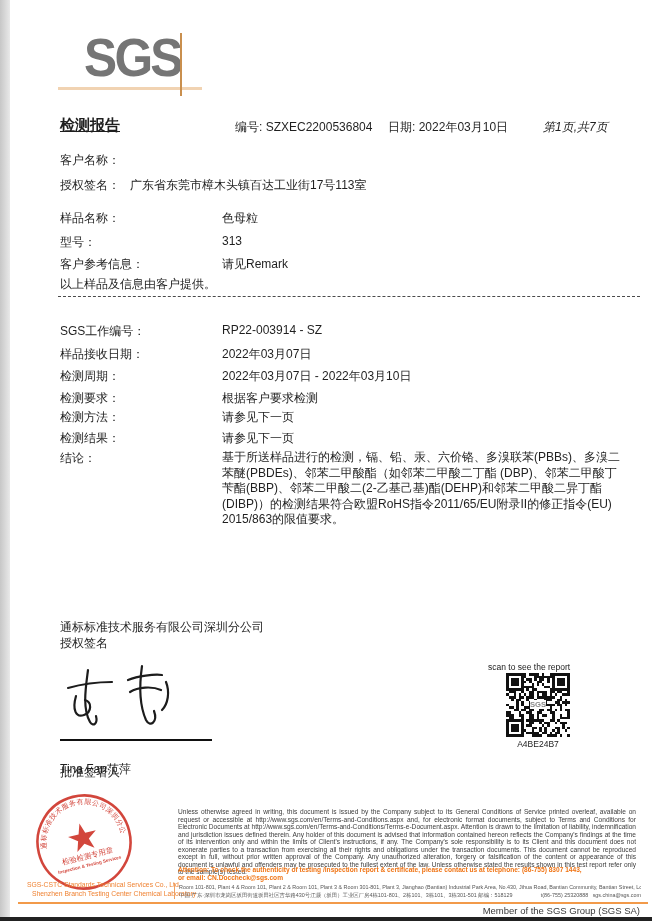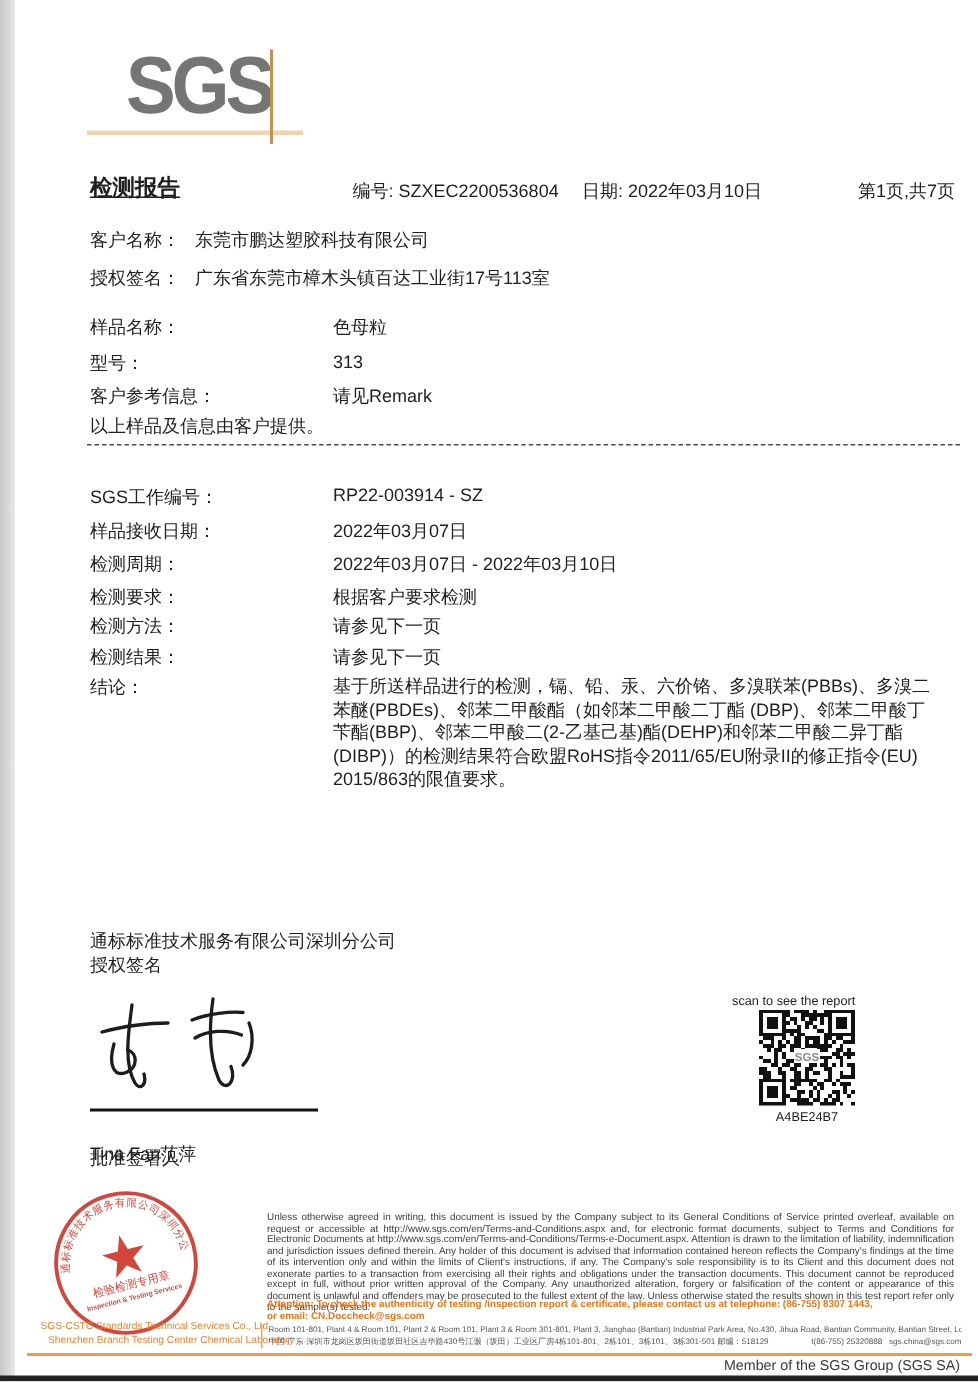--- a/index.html
+++ b/index.html
@@ -13,21 +13,21 @@
 
   
   .logo-word{position:absolute;left:84px;top:30px;font-size:54px;font-weight:bold;
     color:#757575;letter-spacing:-3px;transform:scaleX(.92);transform-origin:left top;line-height:1;}
   .logo-hline{position:absolute;left:58px;top:87px;width:144px;height:3px;background:#f1d3b2;}
   .logo-vline{position:absolute;left:180px;top:33px;width:2px;height:63px;background:#c98f4e;}
 
   
   .doc-title{position:absolute;left:60px;top:116px;font-size:15px;font-weight:bold;margin:0;text-decoration:underline;}
   .hdr{position:absolute;top:119px;font-size:12px;white-space:nowrap;}
-  .hdr-no{left:235px;} .hdr-date{left:388px;} .hdr-page{left:572px;}
+  .hdr-no{left:235px;} .hdr-date{left:388px;} .hdr-page{left:543px;font-style:italic;}
 
   
   .row{position:absolute;left:60px;width:584px;font-size:12px;white-space:nowrap;}
   .row .val{position:absolute;top:0;white-space:nowrap;}
   .v130 .val{left:70px;}   
   .v222 .val{left:162px;}  
   .sep-dashed{position:absolute;left:58px;top:296px;width:582px;border-top:1.5px dashed #4a4a4a;}
 
   .conclusion{position:absolute;left:222px;top:450px;width:398px;font-size:12px;
     line-height:15.6px;white-space:normal;text-align:left;}
@@ -78,21 +78,20 @@
     <span>SZXEC2200536804</span>
   </div>
   <div class="hdr hdr-date">
     <span>日期:</span>
     <span>2022年03月10日</span>
   </div>
   <div class="hdr hdr-page">第1页,共7页</div>
 
   <div class="row v130" style="top:152px">
     <span class="lbl">客户名称：</span>
-    <span class="val">东莞市鹏达塑胶科技有限公司</span>
   </div>
   <div class="row v130" style="top:177px">
     <span class="lbl">授权签名：</span>
     <span class="val">广东省东莞市樟木头镇百达工业街17号113室</span>
   </div>
 
   <div class="row v222" style="top:210px">
     <span class="lbl">样品名称：</span>
     <span class="val">色母粒</span>
   </div>

